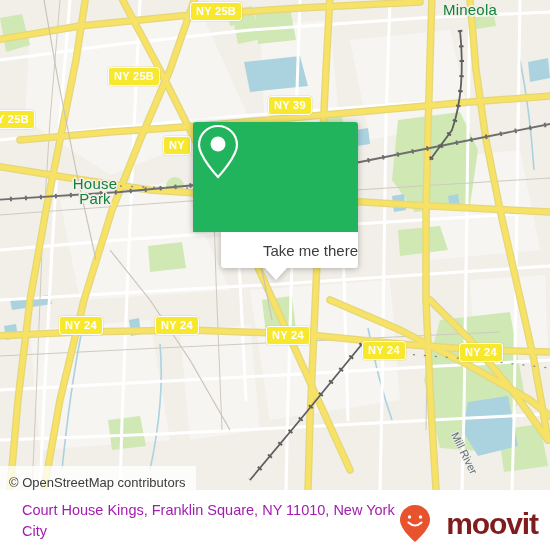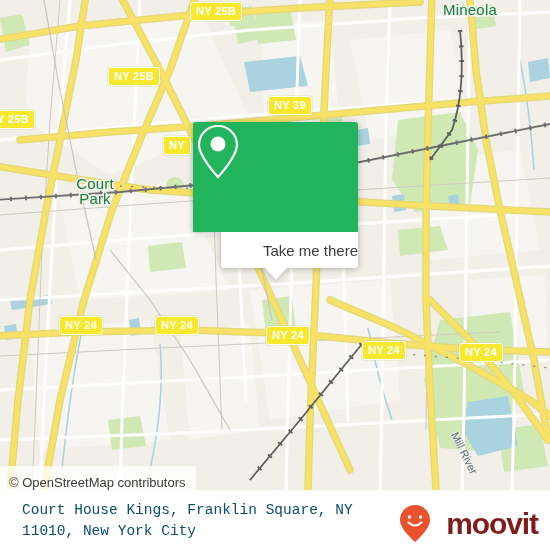--- a/index.html
+++ b/index.html
@@ -115,24 +115,24 @@
 
   
   #footer {
     position: absolute;
     left: 0; top: 490px;
     width: 550px; height: 60px;
     background: #ffffff;
     display: flex; align-items: center;
   }
   #footer-title {
-    font-family: Liberation Mono, monospace;
+    font-family: Liberation Sans, sans-serif;
     font-size: 14.5px;
     line-height: 21px;
-    color: #0c4a6e;
+    color: #a21caf;
     width: 400px;
     padding-left: 22px;
     padding-top: 2px;
   }
   #brand {
     position: absolute;
     right: 12px; top: 14px;
     display: flex; align-items: center;
   }
   #brand-wordmark {
@@ -270,21 +270,21 @@
       </g>
 
       <g stroke="#c9c4ba" stroke-width="1.2" fill="none">
         <path d="M44,0 L58,80 L76,170 L96,260"></path>
         <path d="M110,250 L150,300 L190,360 L230,430"></path>
         <path d="M240,200 L260,260 L272,320"></path>
       </g>
     </svg>
 
     <div class="city-label" style="left:432px; top:2px; width:76px;">Mineola</div>
-    <div class="city-label" style="left:58px; top:176px; width:74px;">Court
+    <div class="city-label" style="left:58px; top:176px; width:74px;">House
 Park</div>
 
     <div class="river-label" style="left:460px; top:430px; transform:rotate(64deg); transform-origin:0 0;">Mill River</div>
 
     <div class="shield" style="left:190px; top:2px;">NY 25B</div>
     <div class="shield" style="left:108px; top:67px;">NY 25B</div>
     <div class="shield" style="left:268px; top:96px;">NY 39</div>
     <div class="shield" style="left:-9px; top:110px;">Y 25B</div>
     <div class="shield" style="left:163px; top:136px;">NY</div>
     <div class="shield" style="left:59px; top:316px;">NY 24</div>

